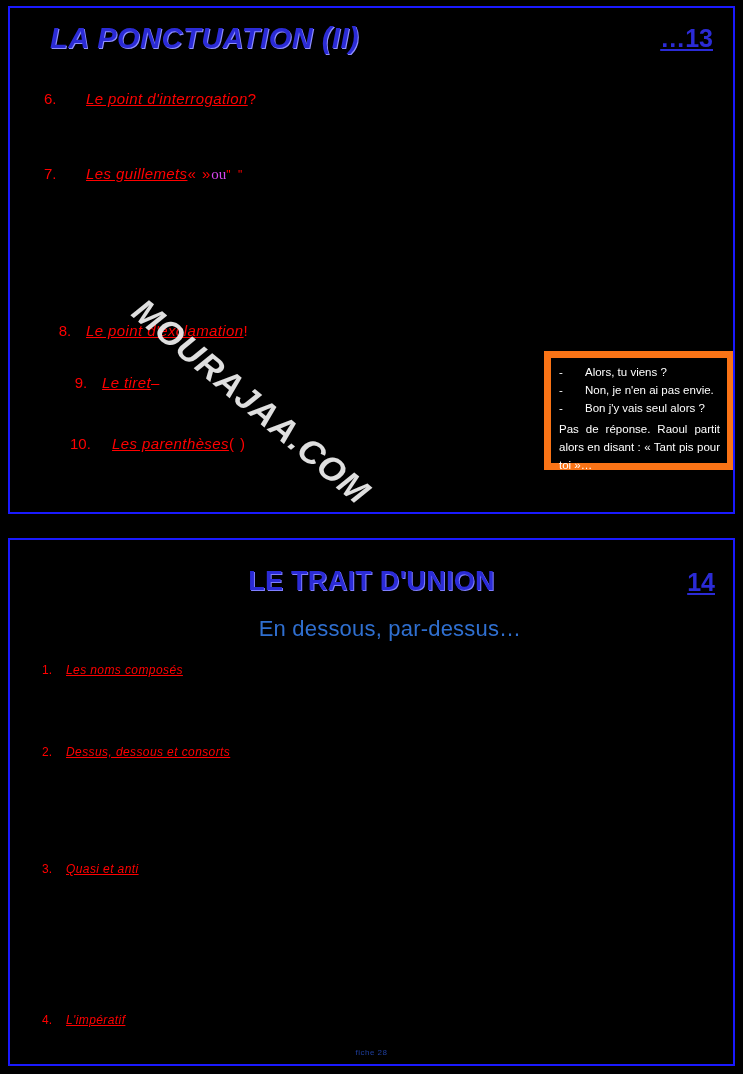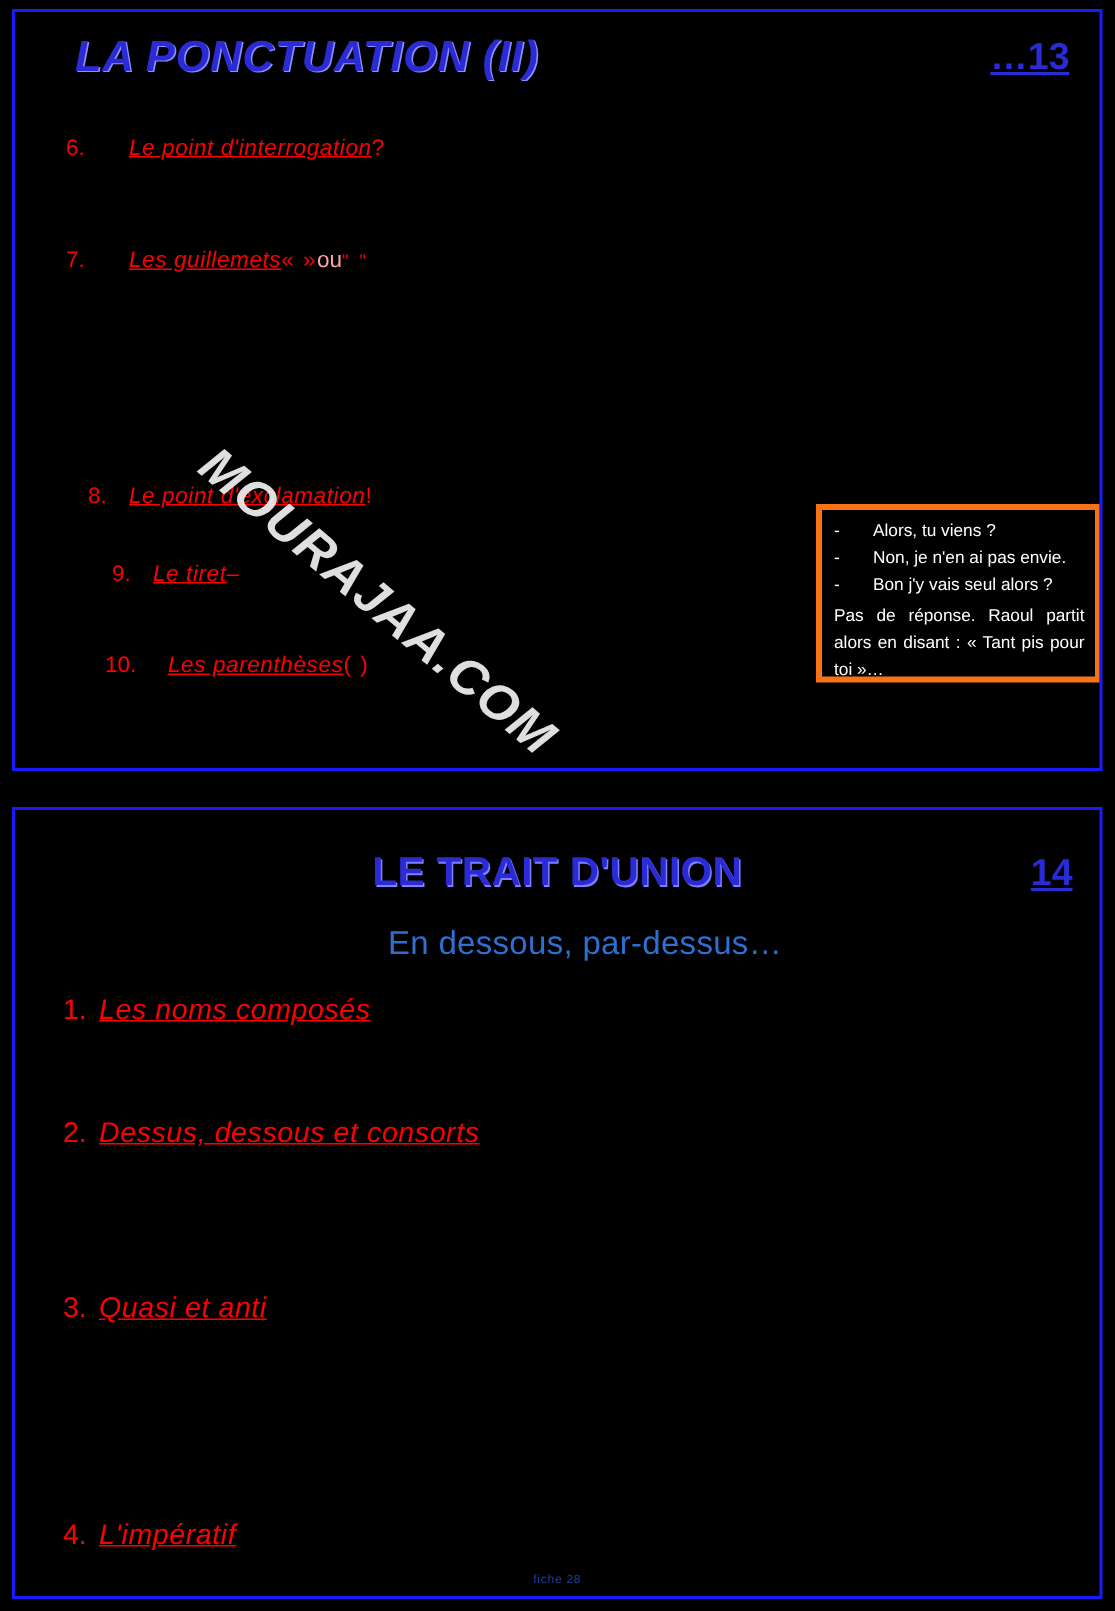--- a/index.html
+++ b/index.html
@@ -76,41 +76,42 @@
   .item .sym {
     text-decoration: none;
     font-style: normal;
     letter-spacing: 1px;
   }
   .item .sym-small {
     font-size: 12px;
     letter-spacing: 2px;
   }
   .item .ou {
-    color: #fca5a5;
+    color: #d946ef;
     text-decoration: none;
     font-style: normal;
+    font-family: Liberation Serif, serif;
   }
 
   #i6  { left: 34px; top: 82px; }
   #i7  { left: 34px; top: 157px; }
   #i8  { left: 34px; top: 314px; text-align: center; }
   #i9  { left: 50px; top: 366px; text-align: center; }
   #i10 { left: 34px; top: 427px; }
 
   #i6 .num, #i7 .num, #i8 .num, #i9 .num { width: 42px; }
   #i10 .num { width: 42px; margin-left: 26px; }
 
   .callout {
     position: absolute;
     left: 534px;
-    top: 328px;
+    top: 343px;
     width: 190px;
     height: 119px;
-    border: 4px solid #f97316;
+    border: 7px solid #f97316;
     background: #000000;
     box-sizing: border-box;
     padding: 6px 7px 6px 8px;
     color: #ffffff;
     font-size: 11.5px;
     line-height: 1.55;
   }
   .callout .dline {
     white-space: nowrap;
   }
@@ -170,21 +171,21 @@
     font-size: 22px;
     color: #2f6fd0;
     letter-spacing: 0.2px;
     margin-left: 37px;
   }
 
   .item2 {
     position: absolute;
     left: 32px;
     color: #ff0000;
-    font-size: 19px;
+    font-size: 12px;
     white-space: nowrap;
   }
   .item2 .num {
     display: inline-block;
     width: 24px;
   }
   .item2 .lbl {
     text-decoration: underline;
     font-style: italic;
     letter-spacing: 0.4px;

